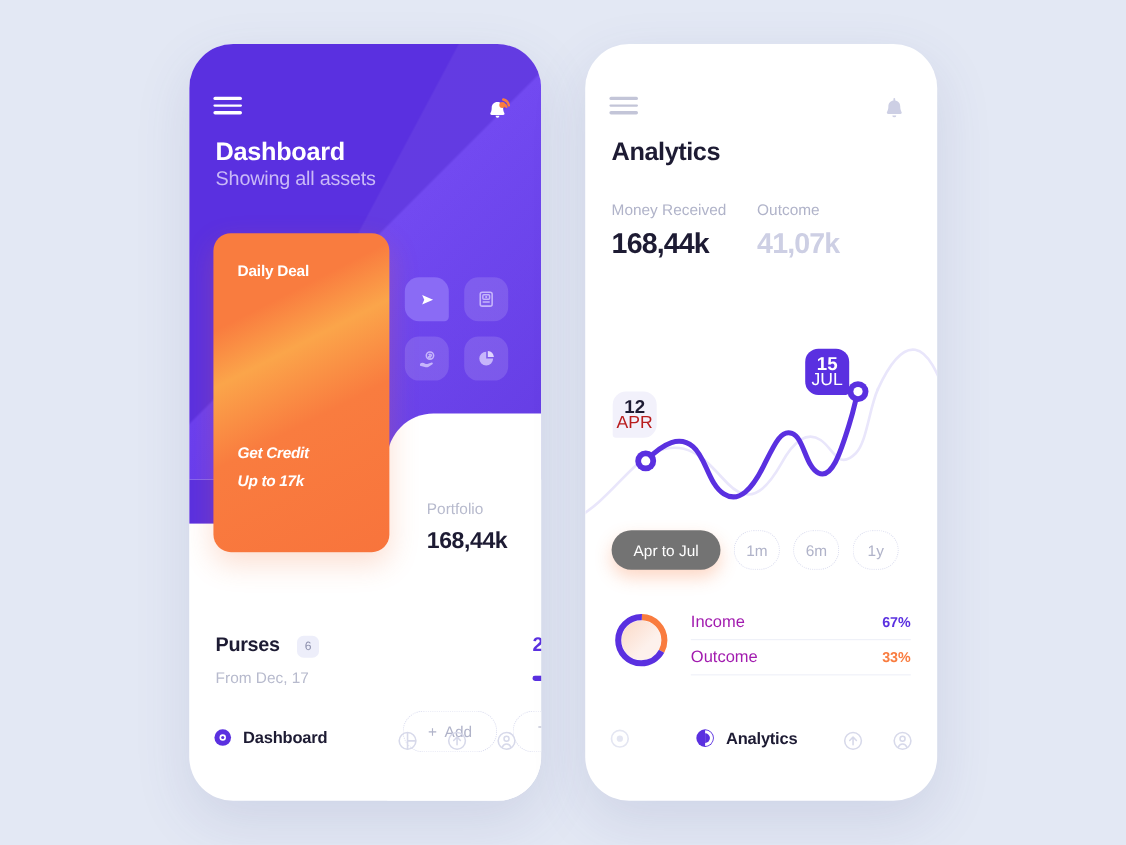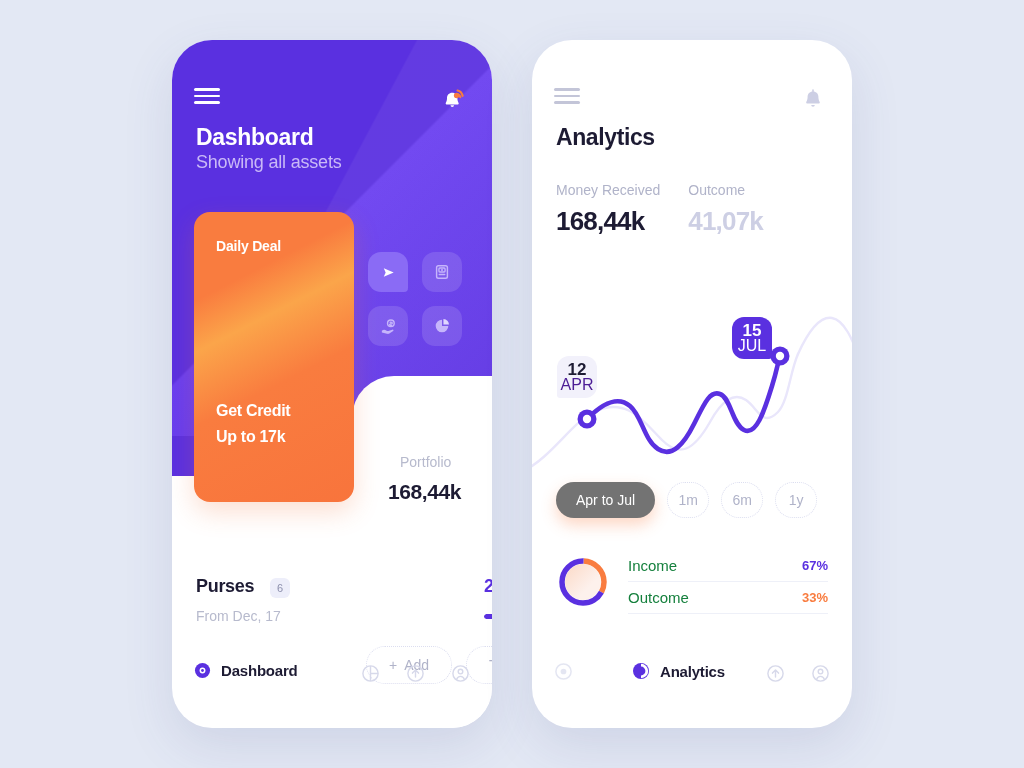--- a/index.html
+++ b/index.html
@@ -55,34 +55,34 @@
   
   .deal-card {
     position:absolute; left:22px; top:172px; width:160px; height:290px;
     border-radius:16px; overflow:hidden;
     background:linear-gradient(153deg,#f97c3f 0%,#f97c3f 24%,#fba54a 38%,#f97c3f 58%,#f8743c 100%);
     box-shadow:0 10px 26px rgba(240,110,50,.22);
   }
   .deal-title { position:absolute; left:22px; top:26px; color:#fff;
                 font-size:14px; font-weight:700; letter-spacing:-.2px; }
   .deal-bottom { position:absolute; left:22px; bottom:52px; color:#fff;
-                 font-size:16px; font-weight:700; line-height:26px; letter-spacing:-.3px; }
+                 font-size:14px; font-weight:700; line-height:26px; letter-spacing:-.3px;font-style:italic; }
 
   
   .actions { position:absolute; left:196px; top:212px;
              display:grid; grid-template-columns:40px 40px; grid-gap:14px; }
   .act {
     width:40px; height:40px; border-radius:13px;
     background:rgba(255,255,255,.13);
     display:flex; align-items:center; justify-content:center; cursor:pointer;
   }
   .act.primary { background:#8a6bf5; border-bottom-right-radius:4px; }
 
   
-  .portfolio-lbl { position:absolute; left:228px; top:414px; color:#b7bacd;
+  .portfolio-lbl { position:absolute; left:216px; top:414px; color:#b7bacd;
                    font-size:14px; }
   .portfolio-val { position:absolute; left:216px; top:440px; color:#1d1b33;
                    font-size:21px; font-weight:700; letter-spacing:-.4px; }
 
   
   .purses-lbl { position:absolute; left:24px; top:536px; color:#1d1b33;
                 font-size:18px; font-weight:700; letter-spacing:-.3px; }
   .purses-badge { position:absolute; left:98px; top:538px; min-width:20px; height:20px;
                   padding:0 6px; border-radius:6px; background:#edeefa; color:#8d90ad;
                   font-size:11px; display:flex; align-items:center; justify-content:center; }
@@ -119,21 +119,21 @@
   .r-stat.outcome .val { color:#cdcfe4; }
 
   .chart-box { position:absolute; left:0; top:232px; width:320px; height:230px; overflow:hidden; }
 
   .tip { position:absolute; display:flex; flex-direction:column;
          align-items:center; justify-content:center; width:40px; height:42px; }
   .tip .d { font-size:17px; font-weight:700; line-height:14px; }
   .tip .m { font-size:16px; line-height:15px; }
   .tip-start { left:25px; top:316px; background:#f2f1fb;
                border-radius:12px; border-bottom-left-radius:3px;justify-content:center; }
-  .tip-start .d { color:#1d1b33; } .tip-start .m { color:#4c1d95; }
+  .tip-start .d { color:#1d1b33; } .tip-start .m { color:#b91c1c; }
   .tip-end { left:200px; top:277px; background:#5a30e0;
              border-radius:12px; border-bottom-right-radius:3px; }
   .tip-end .d, .tip-end .m { color:#fff; }
 
   
   .period-row { position:absolute; left:24px; top:442px; display:flex; gap:12px; align-items:center; }
   .per {
     height:36px; border-radius:18px; display:flex; align-items:center; justify-content:center;
     font-size:14px; cursor:pointer;
   }
@@ -141,21 +141,21 @@
                 box-shadow:0 7px 15px rgba(249,124,63,.3); }
   .per.ghost { width:42px; border:1.4px dotted #dcdef0; color:#b0b3c9; background:#fff; }
 
   
   .legend { position:absolute; left:24px; top:510px; display:flex; gap:18px; align-items:center; }
   .legend-rows { width:200px; }
   .lrow { display:flex; justify-content:space-between; align-items:center;
           padding:7px 0; font-size:15px; }
   .lrow + .lrow { border-top:1px solid #eef0f8; }
   .lrow:last-child { border-bottom:1px solid #eef0f8; }
-  .lrow .name { color:#15803d; }
+  .lrow .name { color:#a21caf; }
   .lrow .pct { font-weight:700; font-size:13px; }
   .pct.income  { color:#5a30e0;margin-left:17px; }
   .pct.outcome { color:#f97c3f; }
 </style>
 </head>
 <body>
 
 <div class="stage">
 
   <div class="phone" id="phone-left">

